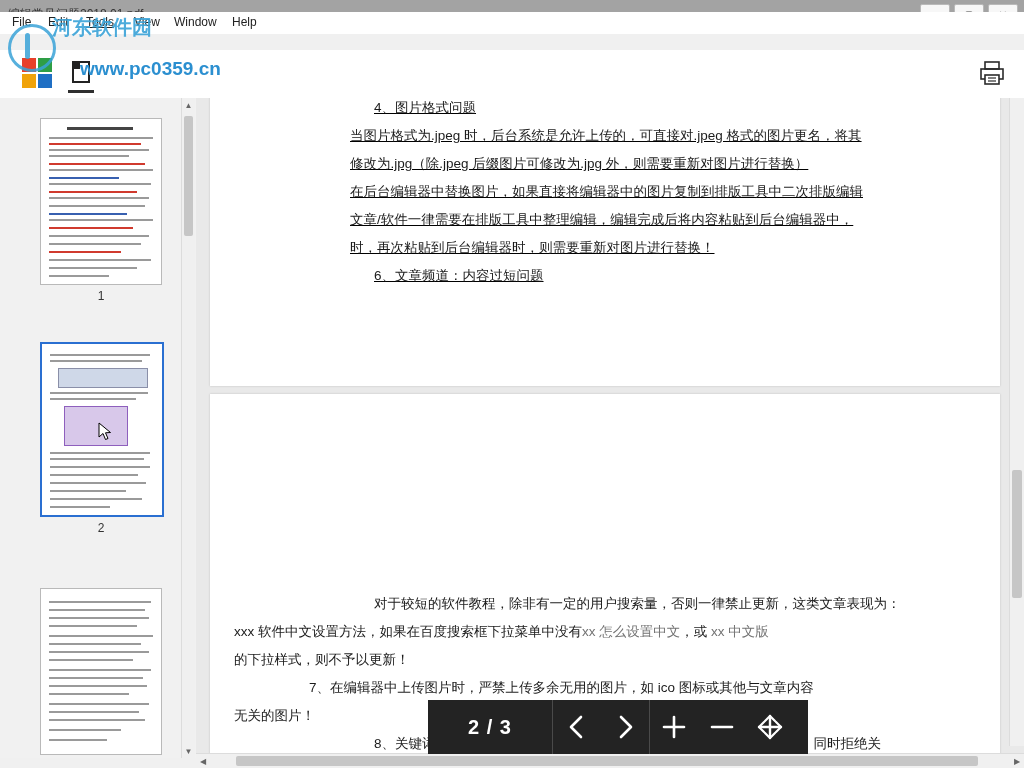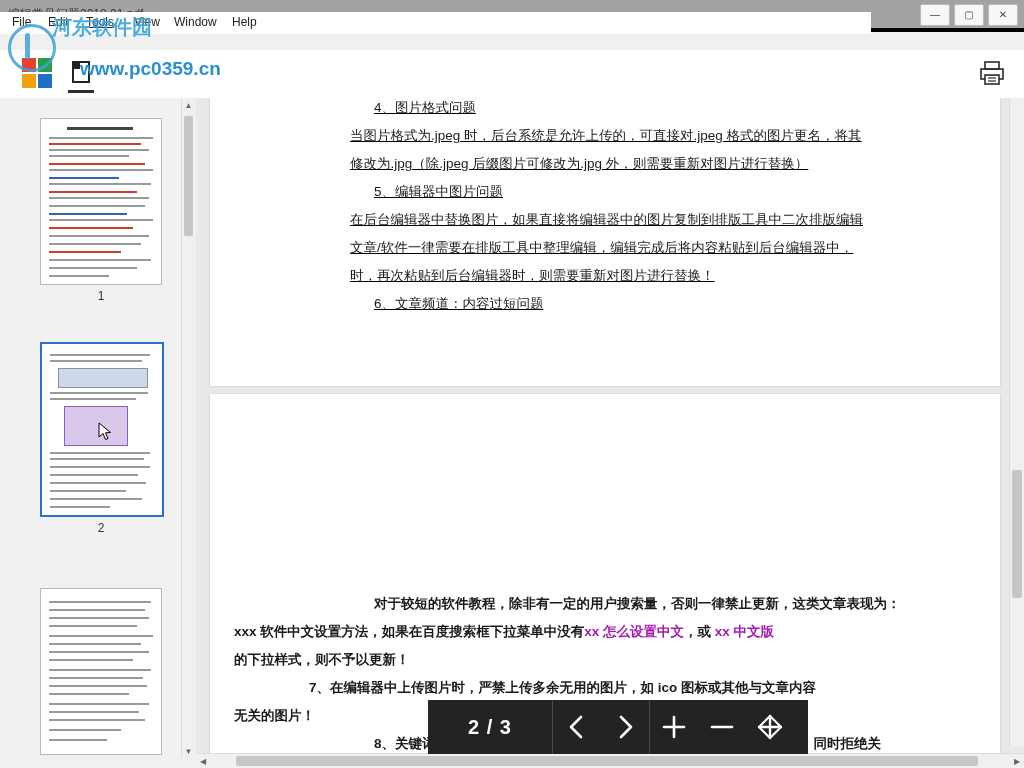--- a/index.html
+++ b/index.html
@@ -50,21 +50,21 @@
     justify-content: center;
     font-size: 10px;
     color: #444;
     line-height: 1;
   }
 
   
   .menubar {
     position: absolute;
     left: 0; top: 12px;
-    width: 871px; height: 22px;
+    width: 1024px; height: 22px;
     background: #ffffff;
   }
   .menu-item {
     position: absolute;
     top: 2px;
     height: 18px;
     font-size: 12px;
     color: #222;
     padding: 1px 6px;
     white-space: nowrap;
@@ -237,23 +237,22 @@
   .doc-line {
     font-size: 13.5px;
     color: #1b1b1b;
     line-height: 28px;
     white-space: nowrap;
   }
   .doc-para {
     font-size: 13.5px;
     color: #1b1b1b;
     line-height: 28px;
-    font-weight: bold;
-  }
-  .doc-link { color: #a21caf; }
+  }
+  .doc-link { color: #737373; }
 
   
   .v-vscroll {
     position: absolute;
     right: 0; top: 0;
     width: 14px; height: 648px;
     background: #f0f0f0;
     border-left: 1px solid #dcdcdc;
   }
   .v-vthumb {
@@ -450,21 +449,20 @@
     </div>
   </div>
 
   <div class="viewer">
 
     <div class="page" style="top:-60px; height:348px;">
       <div class="page-inner" style="padding-top:56px;text-decoration:underline;">
         <div class="doc-line" style="margin-left:140px;">4、图片格式问题</div>
         <div class="doc-line" style="margin-left:116px;">当图片格式为.jpeg 时，后台系统是允许上传的，可直接对.jpeg 格式的图片更名，将其</div>
         <div class="doc-line" style="margin-left:116px;">修改为.jpg（除.jpeg 后缀图片可修改为.jpg 外，则需要重新对图片进行替换）</div>
-        <div class="doc-line" style="margin-left:140px;">5、编辑器中图片问题</div>
         <div class="doc-line" style="margin-left:116px;">在后台编辑器中替换图片，如果直接将编辑器中的图片复制到排版工具中二次排版编辑</div>
         <div class="doc-line" style="margin-left:116px;">文章/软件一律需要在排版工具中整理编辑，编辑完成后将内容粘贴到后台编辑器中，</div>
         <div class="doc-line" style="margin-left:116px;">时，再次粘贴到后台编辑器时，则需要重新对图片进行替换！</div>
         <div class="doc-line" style="margin-left:140px;">6、文章频道：内容过短问题</div>
       </div>
     </div>
 
     <div class="page" style="top:296px; height:440px;">
       <div class="page-inner" style="padding-top:196px;">
         <div class="doc-para">

